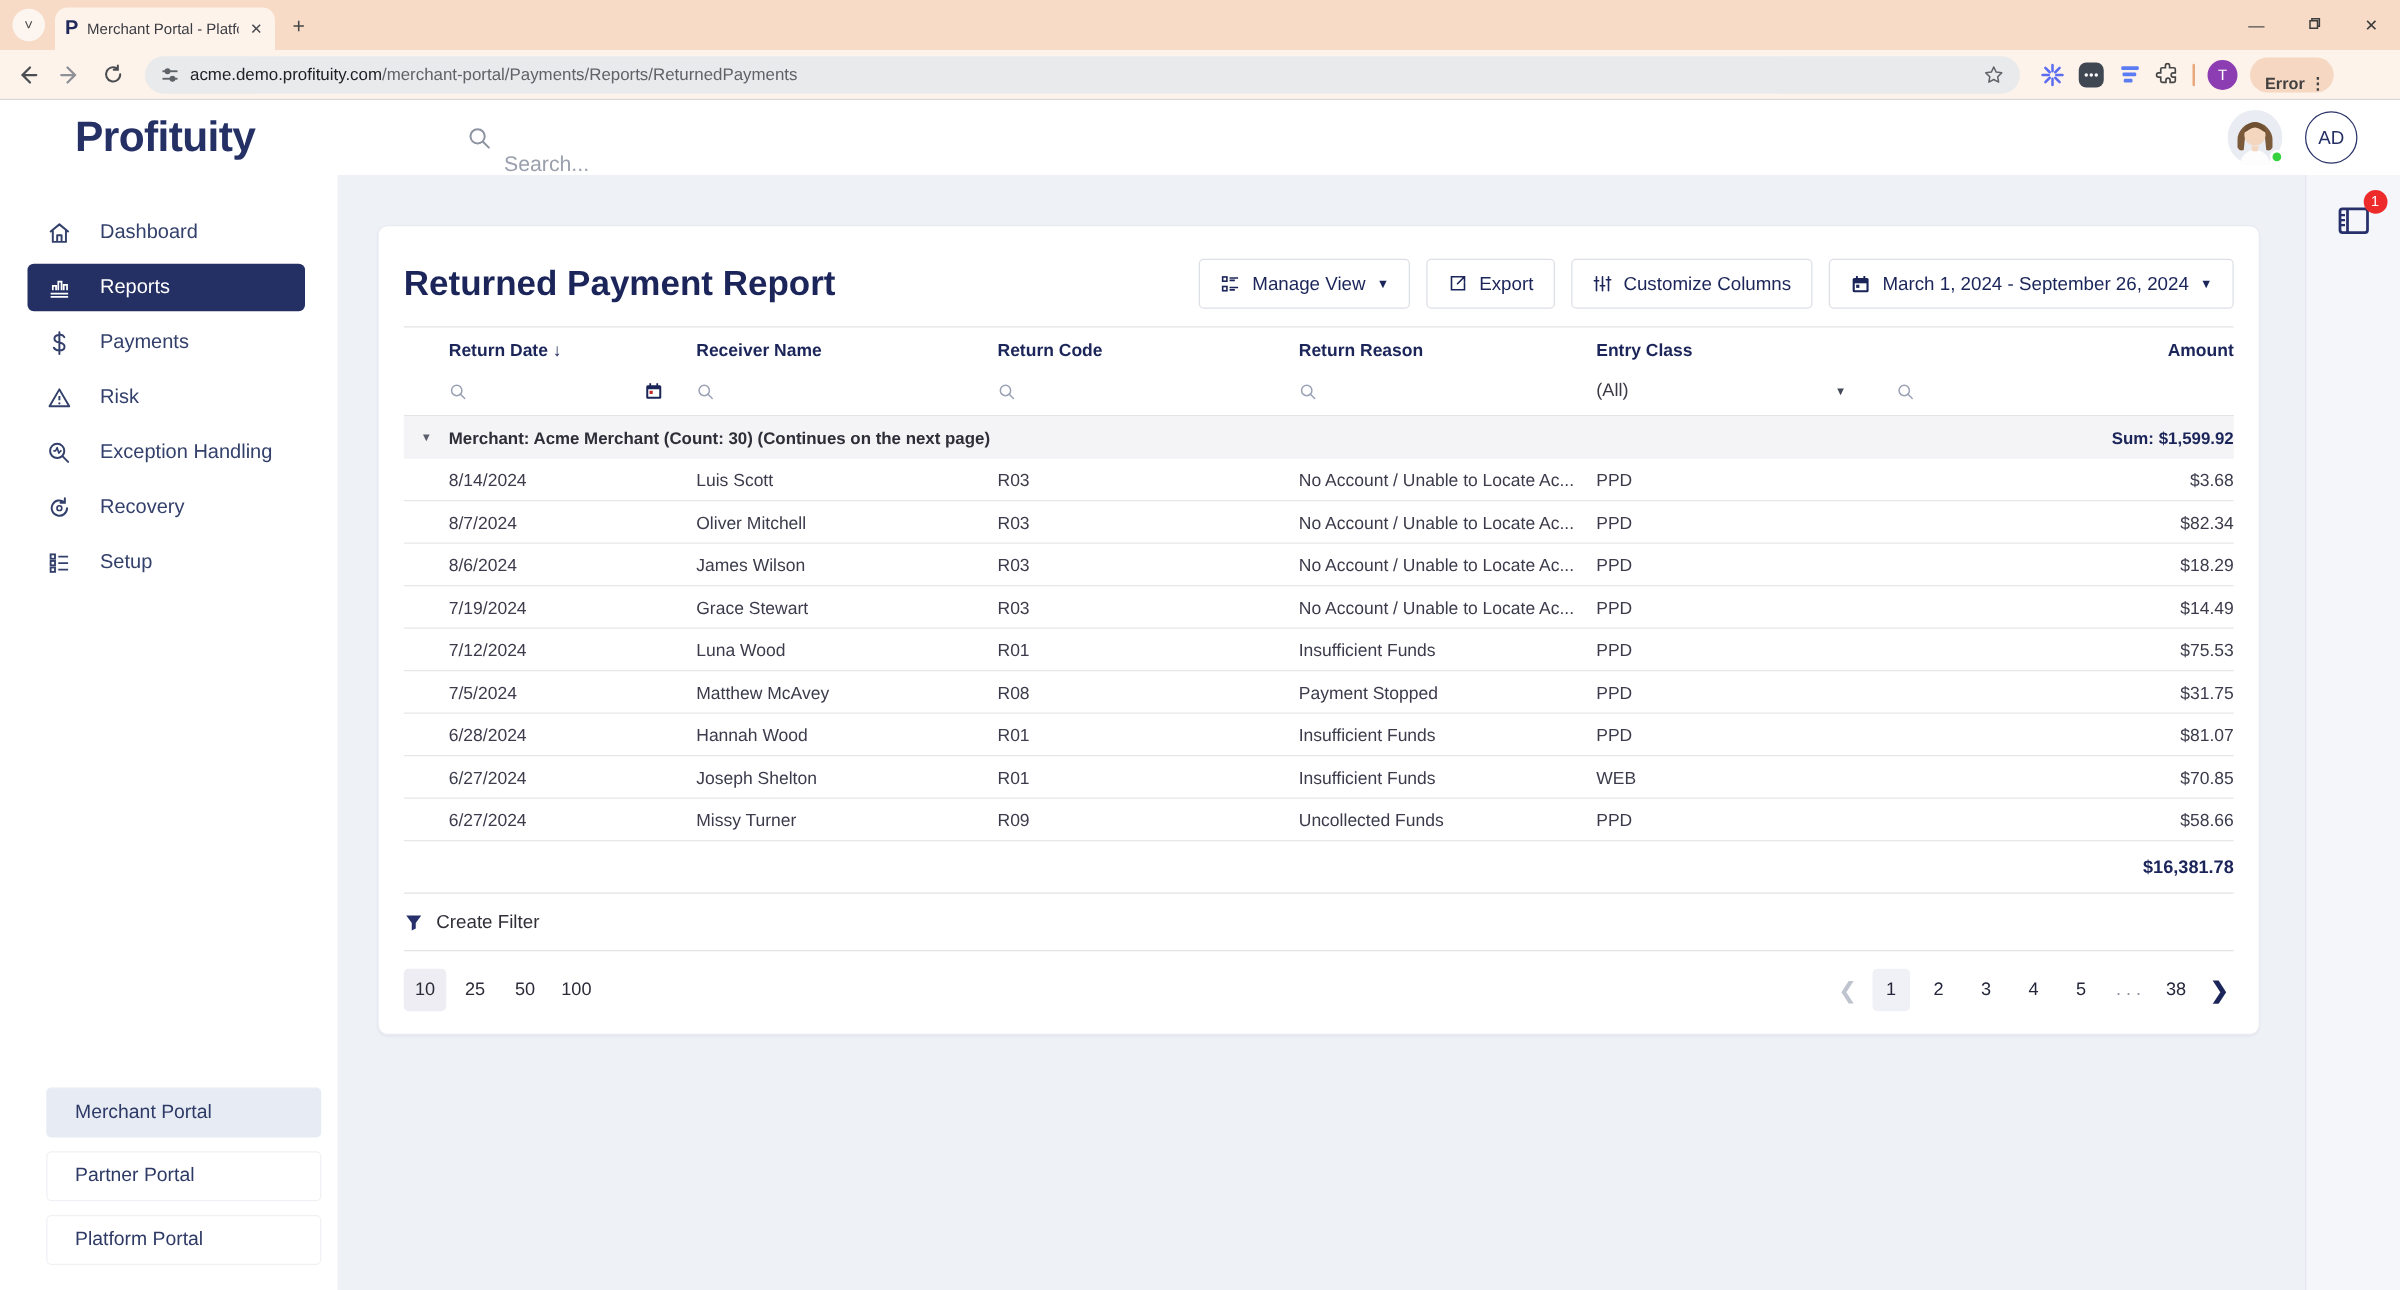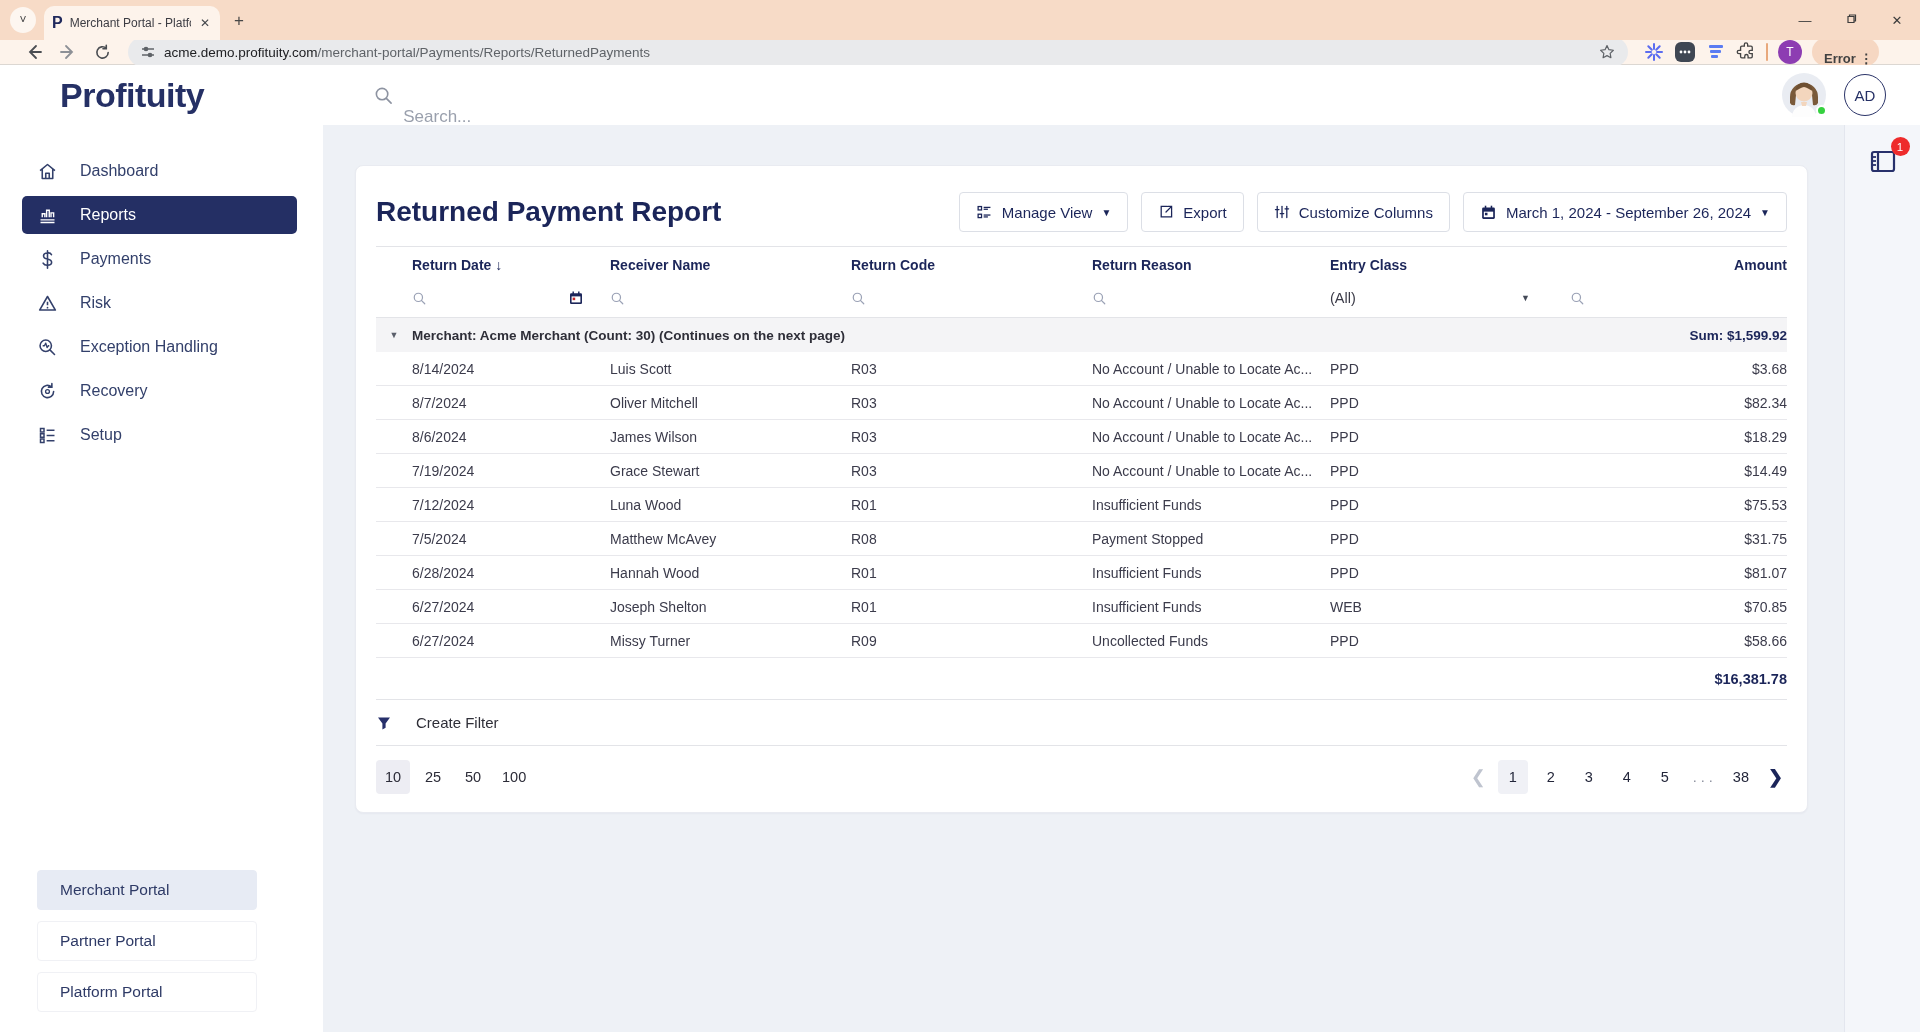--- a/index.html
+++ b/index.html
@@ -10,21 +10,21 @@
   
   .tabstrip { height:40px; background:#f7dbc7; display:flex; align-items:flex-end; position:relative; flex:none; }
   .tab-search { width:26px; height:26px; border-radius:50%; background:#fdf6f0; margin:0 8px 7px 10px; display:flex; align-items:center; justify-content:center; color:#474747; font-size:12px; }
   .tab { width:176px; height:34px; background:#fdf3eb; border-radius:10px 10px 0 0; display:flex; align-items:center; padding:0 8px; gap:7px; }
   .favicon-p { color:#20295c; font-weight:700; font-size:16px; line-height:1; }
   .tab-title { font-size:12px; color:#3c3c43; white-space:nowrap; overflow:hidden; flex:1; }
   .tab-close { font-size:12px; color:#44474c; padding:0 2px; }
   .newtab { font-size:17px; color:#474747; margin:0 0 9px 14px; }
   .win-controls { position:absolute; right:0; top:0; height:40px; display:flex; align-items:center; }
   .win-btn { width:46px; text-align:center; color:#3c3c3c; font-size:13px; }
-  .toolbar { height:25px; background:#fdf3eb; border-bottom:1px solid #dcd7d2; display:flex; align-items:center; padding:0 20px; gap:6px; flex:none; }
+  .toolbar { height:40px; background:#fdf3eb; border-bottom:1px solid #dcd7d2; display:flex; align-items:center; padding:0 8px; gap:6px; flex:none; }
   .nav-ic { width:28px; height:28px; display:flex; align-items:center; justify-content:center; color:#4a4d52; }
   .omnibox { flex:1; height:30px; background:#e9eaec; border-radius:15px; display:flex; align-items:center; padding:0 12px; gap:8px; margin:0 6px; max-width:1500px; }
   .url { font-size:13.5px; white-space:nowrap; overflow:hidden; flex:1; }
   .url .domain { color:#202124; }
   .url .path { color:#5f6368; }
   .ext-cluster { display:flex; align-items:center; gap:10px; padding:0 4px; }
   .ext-sep { width:2px; height:18px; background:#e8a87c; border-radius:1px; }
   .t-avatar { width:24px; height:24px; border-radius:50%; background:#8d3db2; color:#fff; font-size:12px; display:flex; align-items:center; justify-content:center; }
   .error-pill { background:#f6d7c2; border-radius:14px; height:28px; display:flex; align-items:flex-end; padding:0 6px 0 12px; gap:4px; font-size:13px; color:#414141;font-weight:bold; }
   .kebab { font-size:13px; color:#414141; letter-spacing:0; }
@@ -35,21 +35,21 @@
   .hdr-search { display:flex; align-items:center; gap:10px; margin-left:170px; flex:1; }
   .hdr-search input { border:none; outline:none; font-size:17px; color:#3b3b47; background:transparent; width:300px; font-family:"Liberation Sans",sans-serif;margin-top:44px; }
   .hdr-search input::placeholder { color:#9aa0ad; }
   .hdr-right { display:flex; align-items:center; gap:18px; }
   .avatar-wrap { position:relative; width:44px; height:44px; }
   .avatar-wrap .dot { position:absolute; right:-1px; bottom:1px; width:11px; height:11px; background:#35d13f; border:2px solid #fff; border-radius:50%; }
   .ad-circle { width:42px; height:42px; border-radius:50%; border:1.5px solid #2b3468; color:#253065; font-size:15px; display:flex; align-items:center; justify-content:center; }
 
   
   .app-body { flex:1; display:flex; min-height:0; }
-  .sidebar { width:323px; background:#fff; display:flex; flex-direction:column; padding-top:24px; flex:none; }
+  .sidebar { width:270px; background:#fff; display:flex; flex-direction:column; padding-top:24px; flex:none; }
   .nav-item { height:38px; margin:3px 26px 3px 22px; border-radius:5px; display:flex; align-items:center; gap:22px; padding:0 0 0 15px; color:#33406b; font-size:16px; }
   .nav-item svg { flex:none; }
   .nav-item.active { background:#242f64; color:#fff; }
   .portals { margin-top:auto; padding:0 0 20px 25px; display:flex; flex-direction:column; gap:11px;margin-left:12px; }
   .portal-btn { width:220px; height:40px; border-radius:4px; background:#fff; border:1px solid #f0f1f5; display:flex; align-items:center; padding:0 22px; font-size:15.5px; color:#2e3a66; }
   .portal-btn.active { background:#e7ebf4; border-color:#e7ebf4; }
 
   .content { flex:1; min-width:0; padding:40px 36px 0 32px; }
   .right-rail { width:76px; background:#f4f6fa; border-left:1px solid #e3e6ee; flex:none; padding-top:22px; display:flex; justify-content:center; align-items:flex-start; }
   .rail-ic { position:relative; }
@@ -81,21 +81,21 @@
   .tbl-group { height:34px; background:#f4f4f6; display:flex; align-items:center; font-size:13.5px; }
   .g-caret { width:36px; text-align:center; color:#5a5f6b; font-size:9px; }
   .g-label { font-weight:700; color:#2e2e38; flex:1; }
   .g-sum { font-weight:700; color:#1b2559; }
 
   .tr { height:34px; border-bottom:1px solid #e8e8ec; font-size:14px; color:#3b3b4b; }
   .td.c1 { padding-left:36px; }
   .td.amount { text-align:right; }
   .tbl-total { height:42px; display:flex; align-items:center; justify-content:flex-end; font-size:14.5px; font-weight:700; color:#1b2559; border-bottom:1px solid #e3e4e8; }
 
-  .create-filter { height:46px; display:flex; align-items:center; gap:24px; border-bottom:1px solid #e3e4e8; font-size:15px; color:#2f2f38; }
+  .create-filter { height:46px; display:flex; align-items:center; gap:10px; border-bottom:1px solid #e3e4e8; font-size:15px; color:#2f2f38; }
   .pager-row { height:62px; display:flex; align-items:center; }
   .sizes { display:flex; gap:6px; }
   .size { min-width:34px; height:34px; display:flex; align-items:center; justify-content:center; font-size:14.5px; color:#2c2c38; border-radius:4px; padding:0 6px; }
   .size.active { background:#ededf3; }
   .pages { margin-left:auto; display:flex; align-items:center; gap:8px; }
   .pg { min-width:30px; height:34px; display:flex; align-items:center; justify-content:center; font-size:14.5px; color:#23263a; border-radius:4px; padding:0 5px; }
   .pg.active { background:#f0f1f6; }
   .pg.ellipsis { color:#8a8f9c; }
   .chev { font-size:18px; padding:0 4px; }
   .chev.prev { color:#bfc4cf; }

